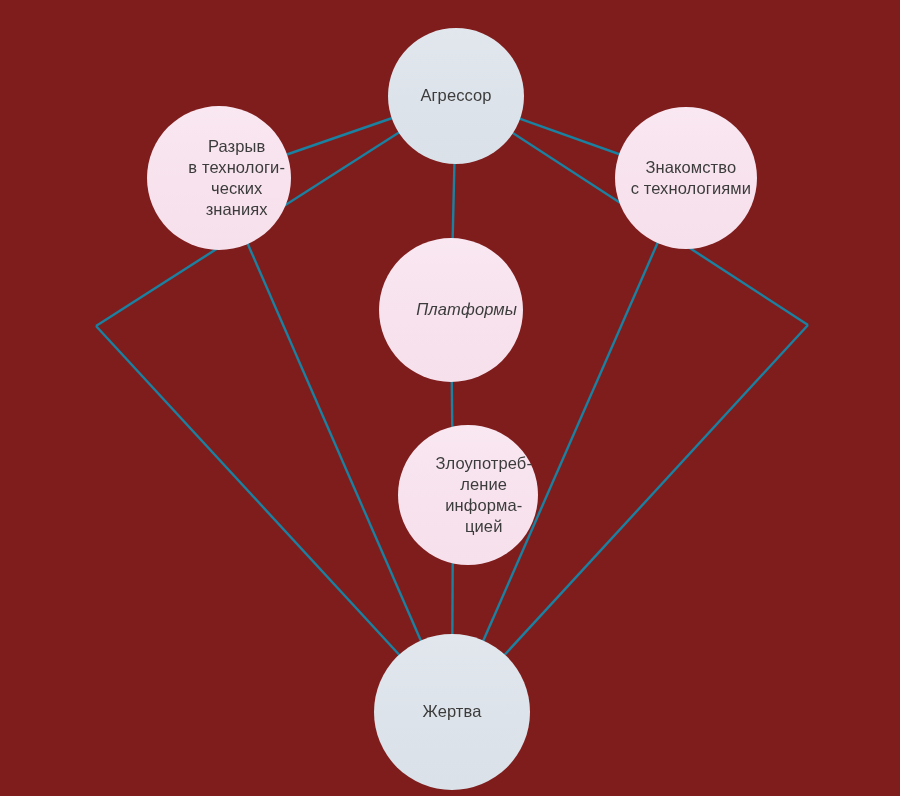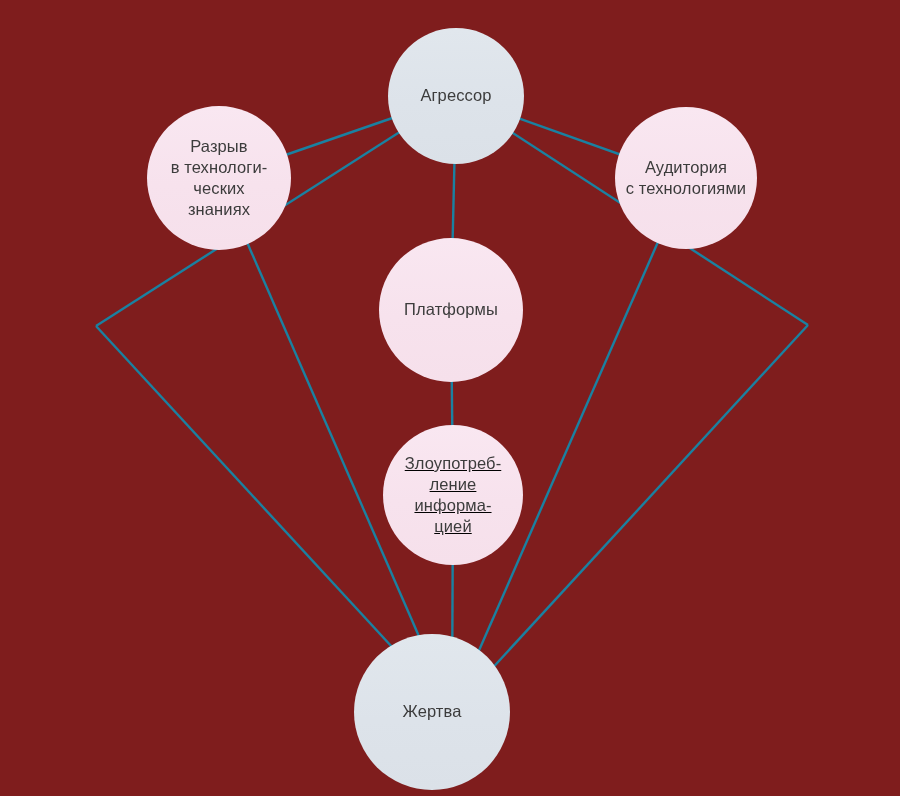--- a/index.html
+++ b/index.html
@@ -31,20 +31,21 @@
     border-radius: 50%;
     display: flex;
     align-items: center;
     justify-content: center;
     text-align: center;
     z-index: 1;
     box-sizing: border-box;
   }
   .node.pink {
     background: linear-gradient(180deg, #f9e7f1 0%, #f7e2ed 55%, #f6e0eb 100%);
+    justify-content: flex-end;
   }
   .node.gray {
     background: linear-gradient(180deg, #e1e7ed 0%, #dde3ea 55%, #dbe1e8 100%);
   }
   .node-label {
     white-space: pre-line;
     color: #3c3c3c;
     font-size: 16.5px;
     line-height: 1.28;
     padding: 0 6px;
@@ -71,28 +72,28 @@
 <div class="node gray" style="left: 388px; top: 28px; width: 136px; height: 136px;">
       <span class="node-label">Агрессор</span>
     </div>
     <div class="node pink" style="left: 147px; top: 106px; width: 144px; height: 144px;">
       <span class="node-label">Разрыв
 в технологи-
 ческих
 знаниях</span>
     </div>
     <div class="node pink" style="left: 615px; top: 107px; width: 142px; height: 142px;">
-      <span class="node-label">Аудитория
+      <span class="node-label">Знакомство
 с технологиями</span>
     </div>
-    <div class="node pink" style="left: 379px; top: 238px; width: 144px; height: 144px;">
+    <div class="node pink" style="left: 379px; top: 238px; width: 144px; height: 144px; font-style: italic;">
       <span class="node-label">Платформы</span>
     </div>
-    <div class="node pink" style="left: 383px; top: 425px; width: 140px; height: 140px; text-decoration: underline;">
+    <div class="node pink" style="left: 398px; top: 425px; width: 140px; height: 140px;">
       <span class="node-label">Злоупотреб-
 ление
 информа-
 цией</span>
     </div>
-    <div class="node gray" style="left: 354px; top: 634px; width: 156px; height: 156px;">
+    <div class="node gray" style="left: 374px; top: 634px; width: 156px; height: 156px;">
       <span class="node-label">Жертва</span>
     </div>
   </div>
 
 </body></html>

